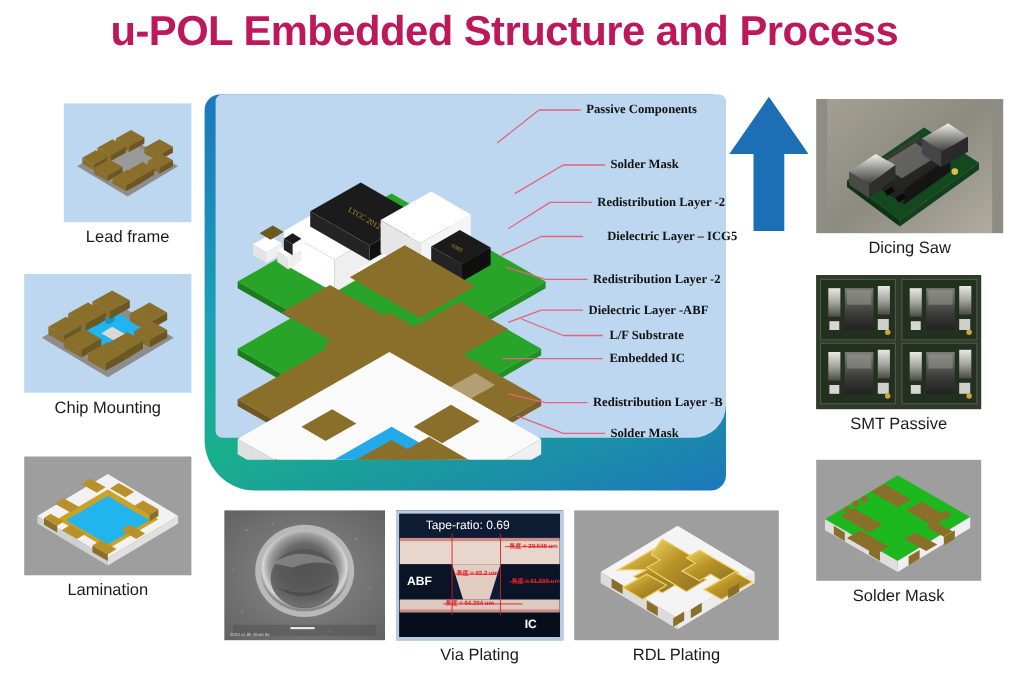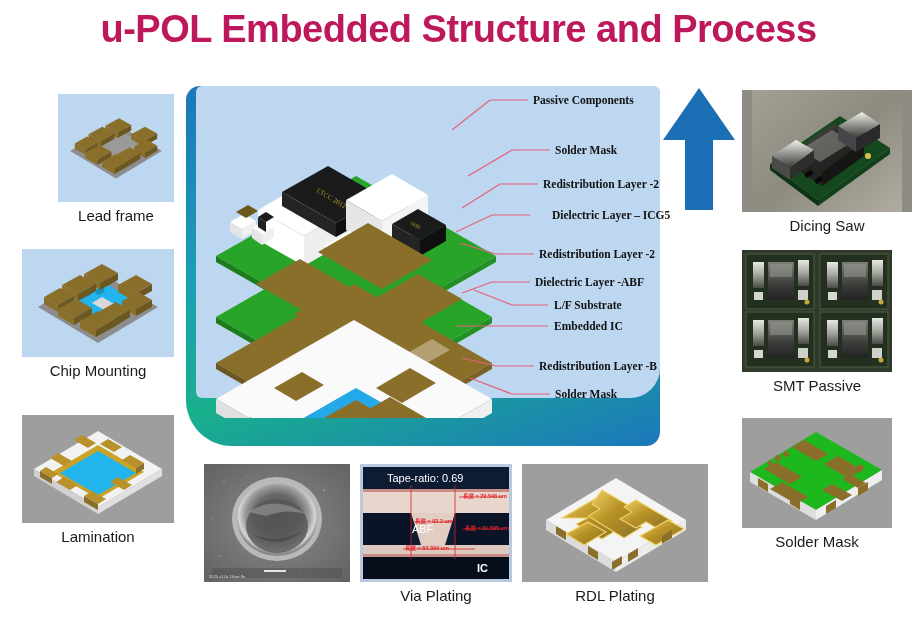--- a/index.html
+++ b/index.html
@@ -555,21 +555,21 @@
         <g stroke="#D81E26" stroke-width="0.8">
           <line x1="48" y1="18" x2="48" y2="92"></line>
           <line x1="92" y1="18" x2="92" y2="92"></line>
           <line x1="50" y1="55" x2="90" y2="55"></line>
           <line x1="96" y1="30" x2="140" y2="30"></line>
           <line x1="100" y1="62" x2="140" y2="62"></line>
           <line x1="40" y1="82" x2="112" y2="82"></line>
         </g>
       </svg>
       <div class="vp-txt" style="left:24px; top:5px;">Tape-ratio: 0.69</div>
-      <div class="vp-txt" style="left:7px; top:56px; font-weight:normal;margin-left:42px;">ABF</div>
+      <div class="vp-txt" style="left:7px; top:56px; font-weight:bold;">ABF</div>
       <div class="vp-txt" style="left:66px; top:95px; font-weight:bold;margin-left:48px;">IC</div>
       <div class="vp-red" style="left:100px; top:26px;">長度 = 29.548 um</div>
       <div class="vp-red" style="left:52px; top:51px;">長度 = 92.2 um</div>
       <div class="vp-red" style="left:102px; top:58px;">長度 = 61.595 um</div>
       <div class="vp-red" style="left:42px; top:78px;">長度 = 64.394 um</div>
     </div>
   </div>
   <div class="proc-cap">Via Plating</div>
 </div>
 

